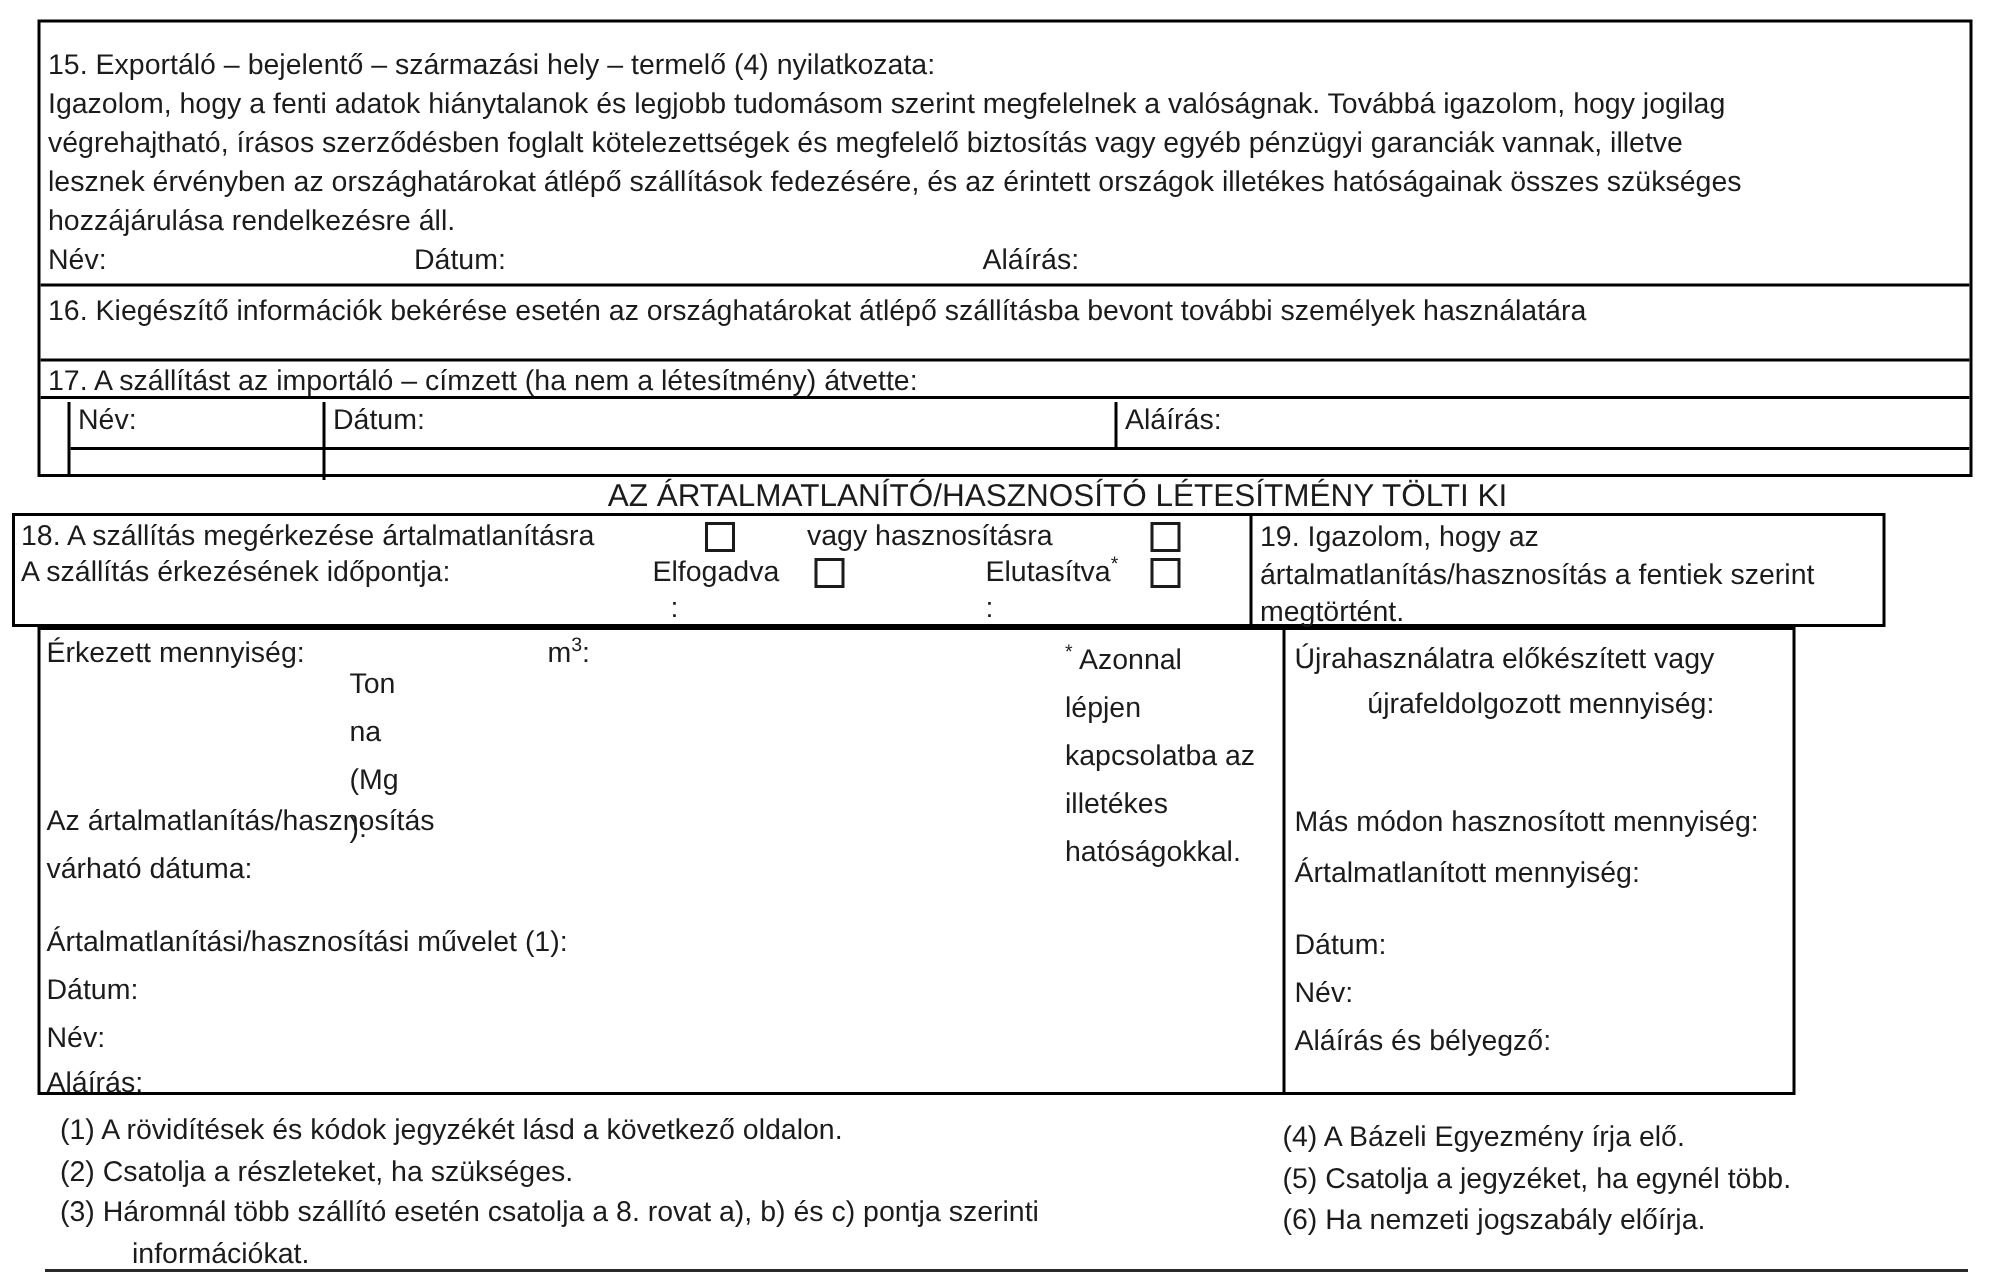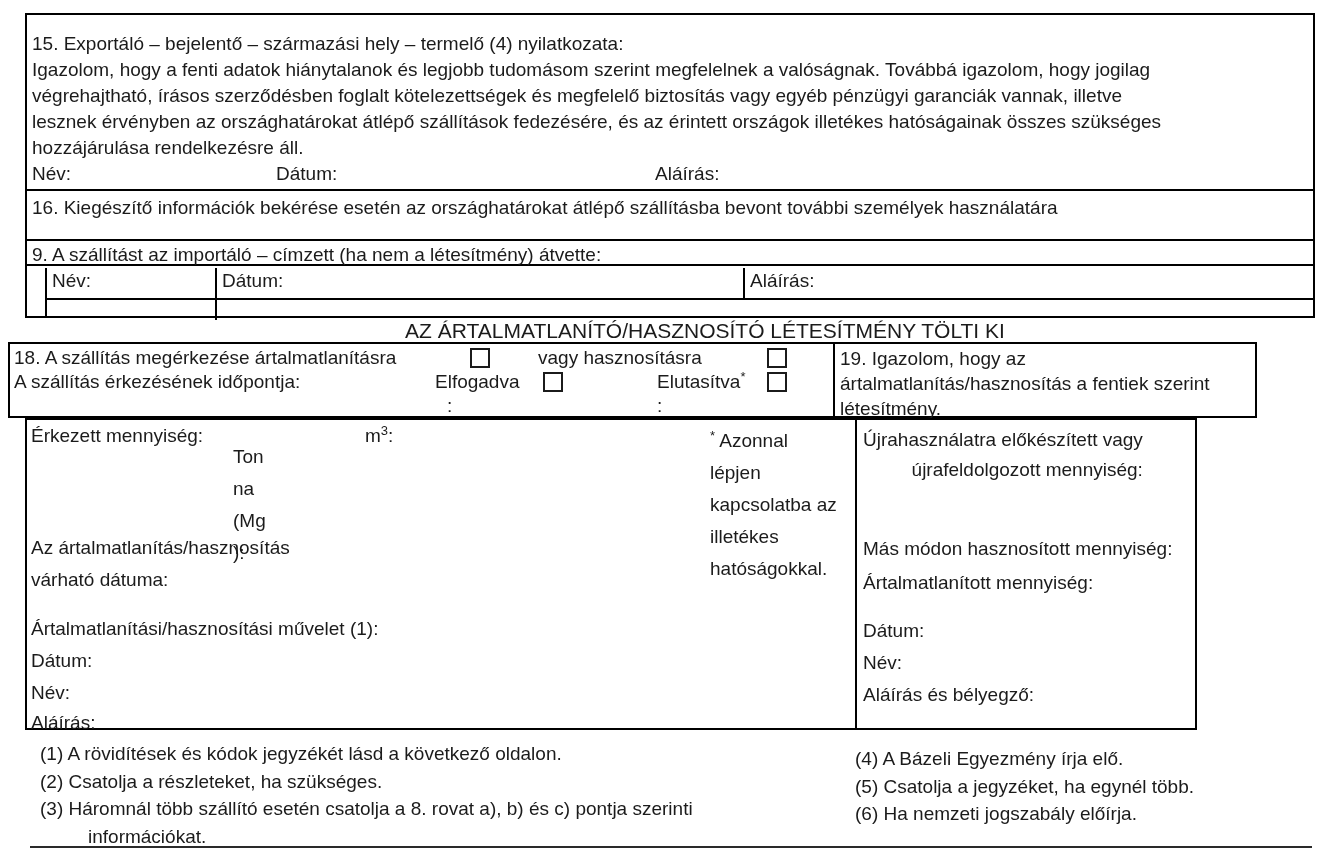--- a/index.html
+++ b/index.html
@@ -41,21 +41,21 @@
         </div>
       </div>
     </div>
 
     <div class="abs" style="left:0;top:179px;right:0;height:47px;border-bottom:2px solid #000;box-sizing:border-box;padding:3px 5px;">
       <div class="line">16. Kiegészítő információk bekérése esetén az országhatárokat átlépő szállításba bevont további személyek használatára</div>
     </div>
 
     <div class="abs" style="left:0;top:228px;right:0;bottom:0;">
       <div style="height:23px;border-bottom:2px solid #000;padding:1px 5px;box-sizing:border-box;">
-        <span class="line">9. A szállítást az importáló – címzett (ha nem a létesítmény) átvette:</span>
+        <span class="line">17. A szállítást az importáló – címzett (ha nem a létesítmény) átvette:</span>
       </div>
       <div class="abs" style="left:18px;top:25px;right:0;bottom:0;border-left:2px solid #000;box-sizing:border-box;">
         <div style="display:flex;height:30px;box-sizing:border-box;">
           <div class="cell" style="width:170px;border-right:2px solid #000;">Név:</div>
           <div class="cell" style="width:528px;border-right:2px solid #000;">Dátum:</div>
           <div class="cell" style="flex:1;">Aláírás:</div>
         </div>
         <div style="display:flex;border-top:2px solid #000;height:22px;box-sizing:border-box;">
           <div class="cell" style="width:170px;border-right:2px solid #000;"></div>
           <div class="cell" style="flex:1;"></div>
@@ -81,21 +81,21 @@
     <div class="checkbox" style="left:533px;top:28px;"></div>
     <span class="abs line" style="left:647px;top:27px;"><span>Elutasítva</span><sup>*</sup></span>
     <div class="checkbox" style="left:757px;top:28px;"></div>
 
     <span class="abs line" style="left:437px;top:51px;">:</span>
     <span class="abs line" style="left:647px;top:51px;">:</span>
 
     <div class="abs" style="left:830px;top:2px;width:414px;line-height:25px;">
       <div class="line">19. Igazolom, hogy az</div>
       <div class="line">ártalmatlanítás/hasznosítás a fentiek szerint</div>
-      <div class="line">létesítmény.</div>
+      <div class="line">megtörtént.</div>
     </div>
   </div>
 
   <div class="box" style="left:25px;top:418px;width:1172px;height:312px;">
     <div class="vdiv" style="left:828px;"></div>
 
     <span class="abs line" style="left:4px;top:5px;">Érkezett mennyiség:</span>
     <div class="abs stack" style="left:206px;top:21px;">
       <div>Ton</div>
       <div>na</div>

